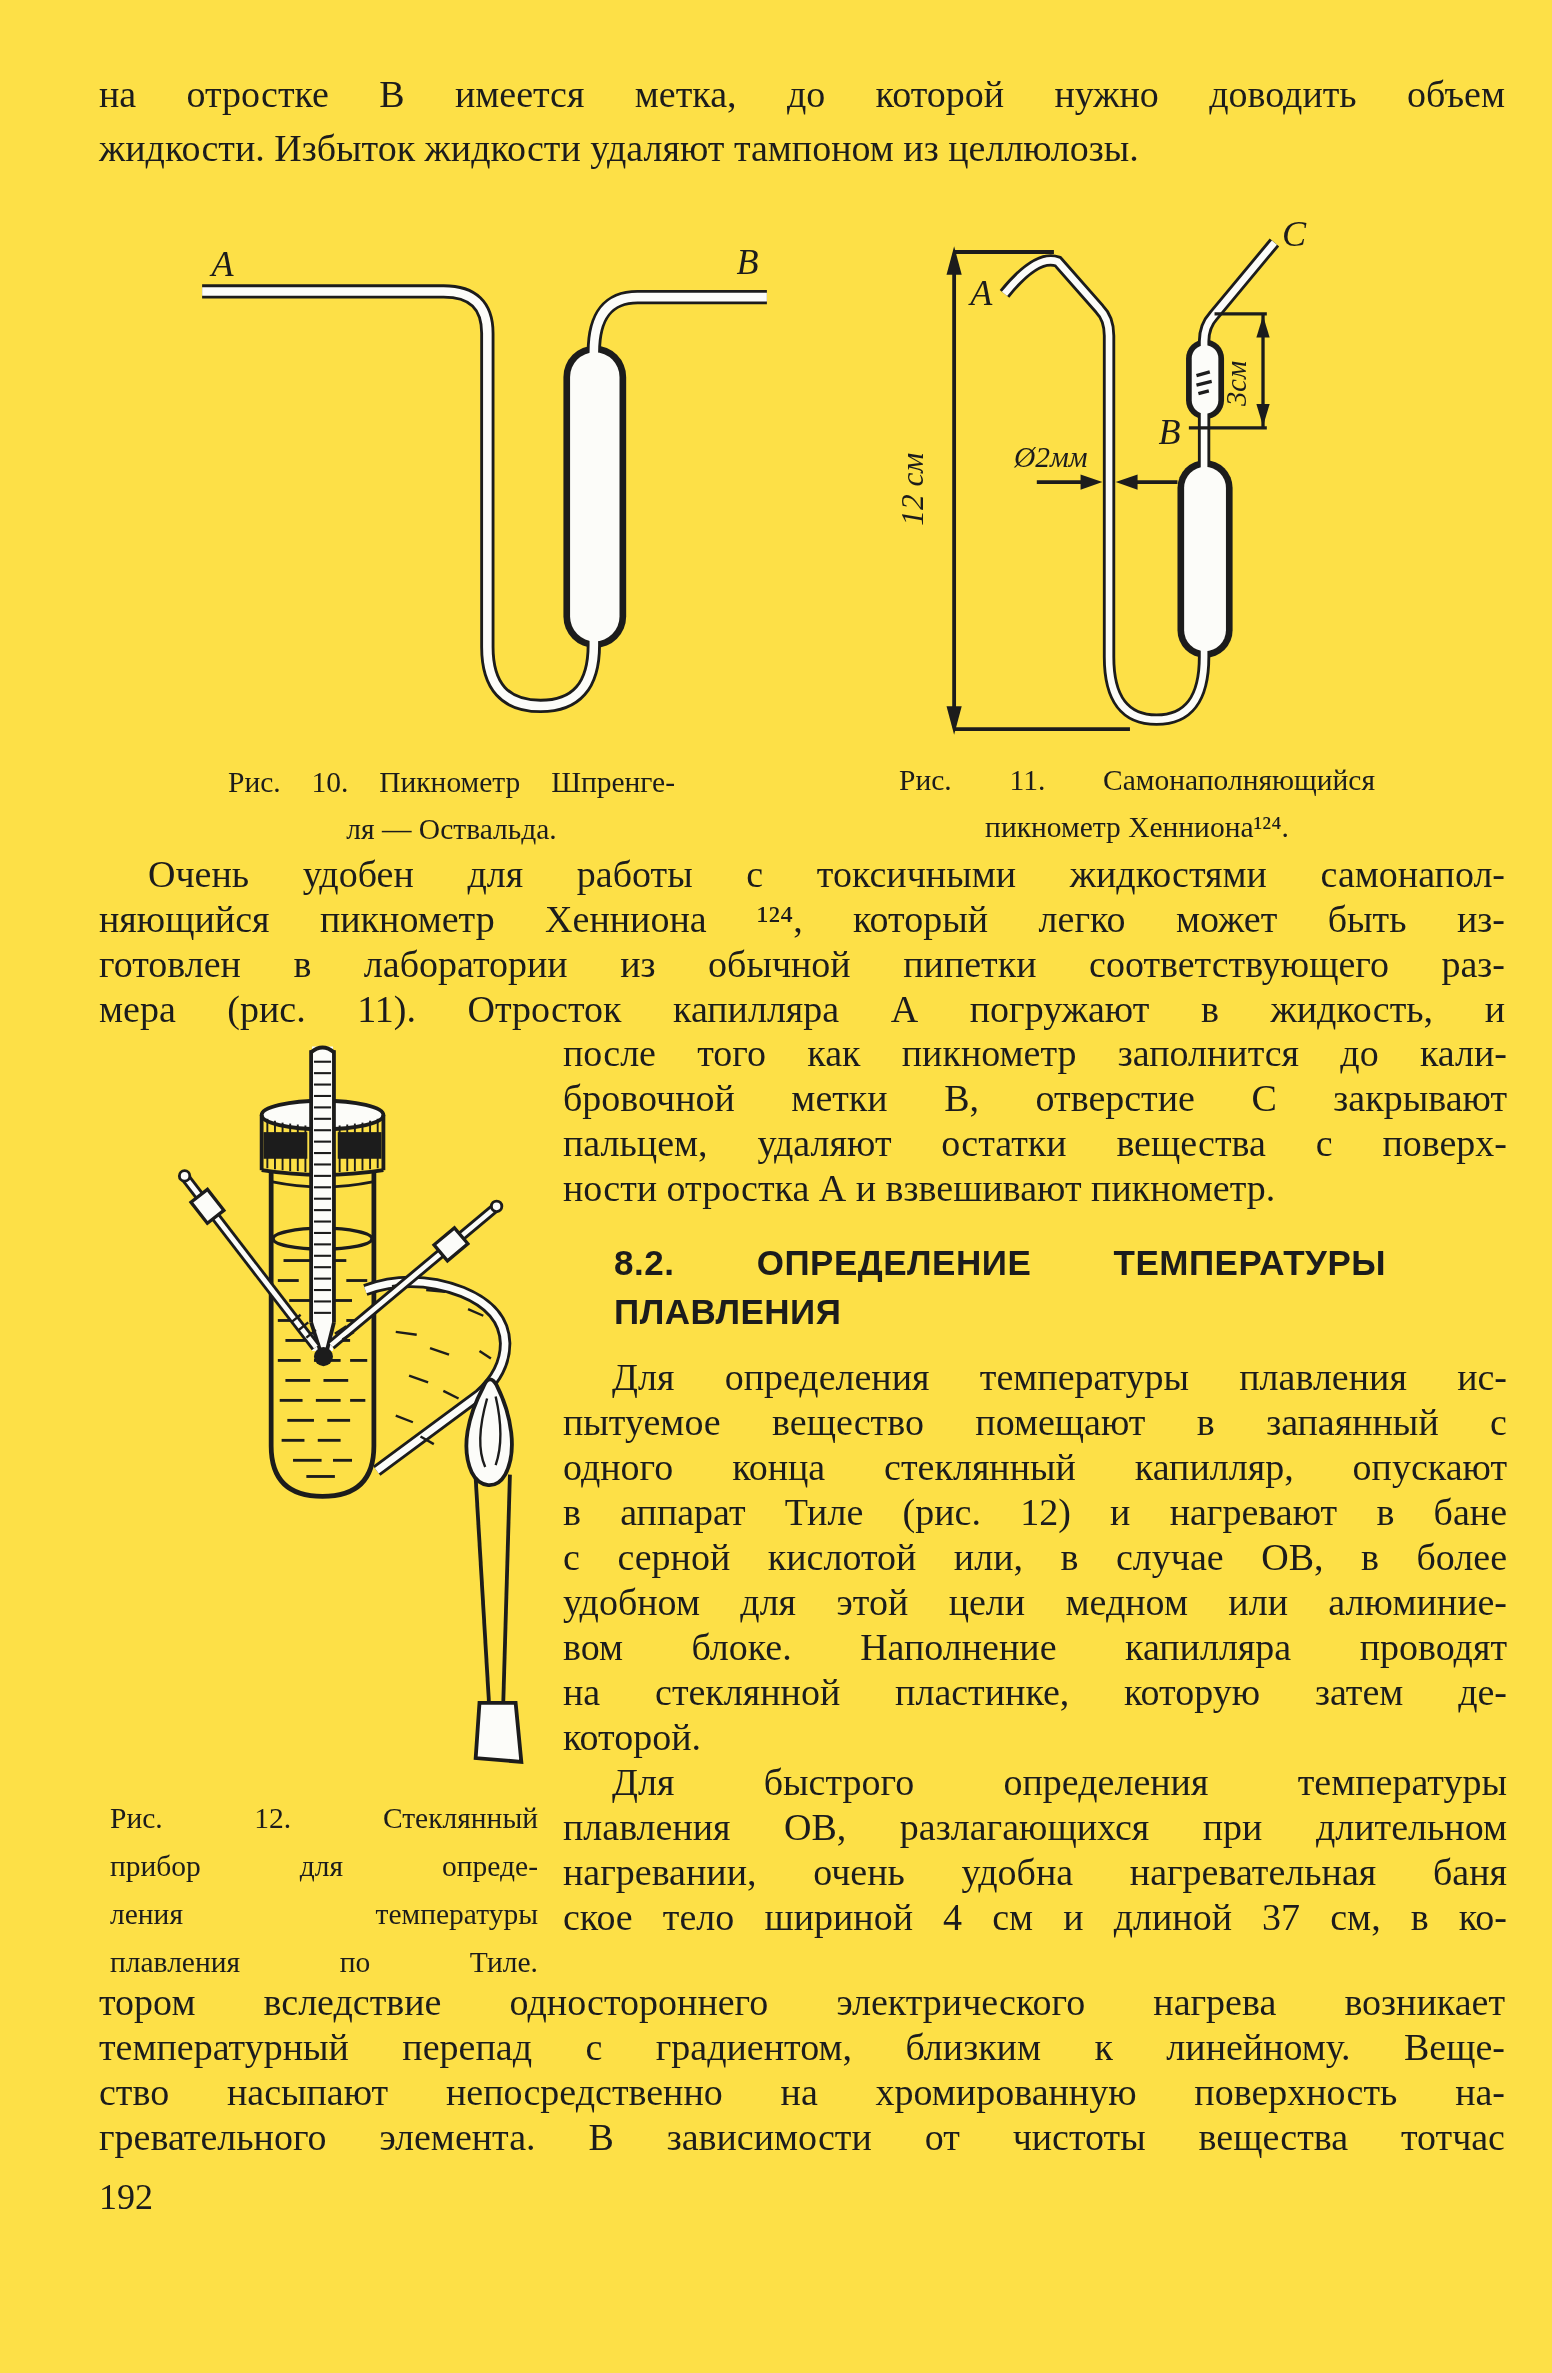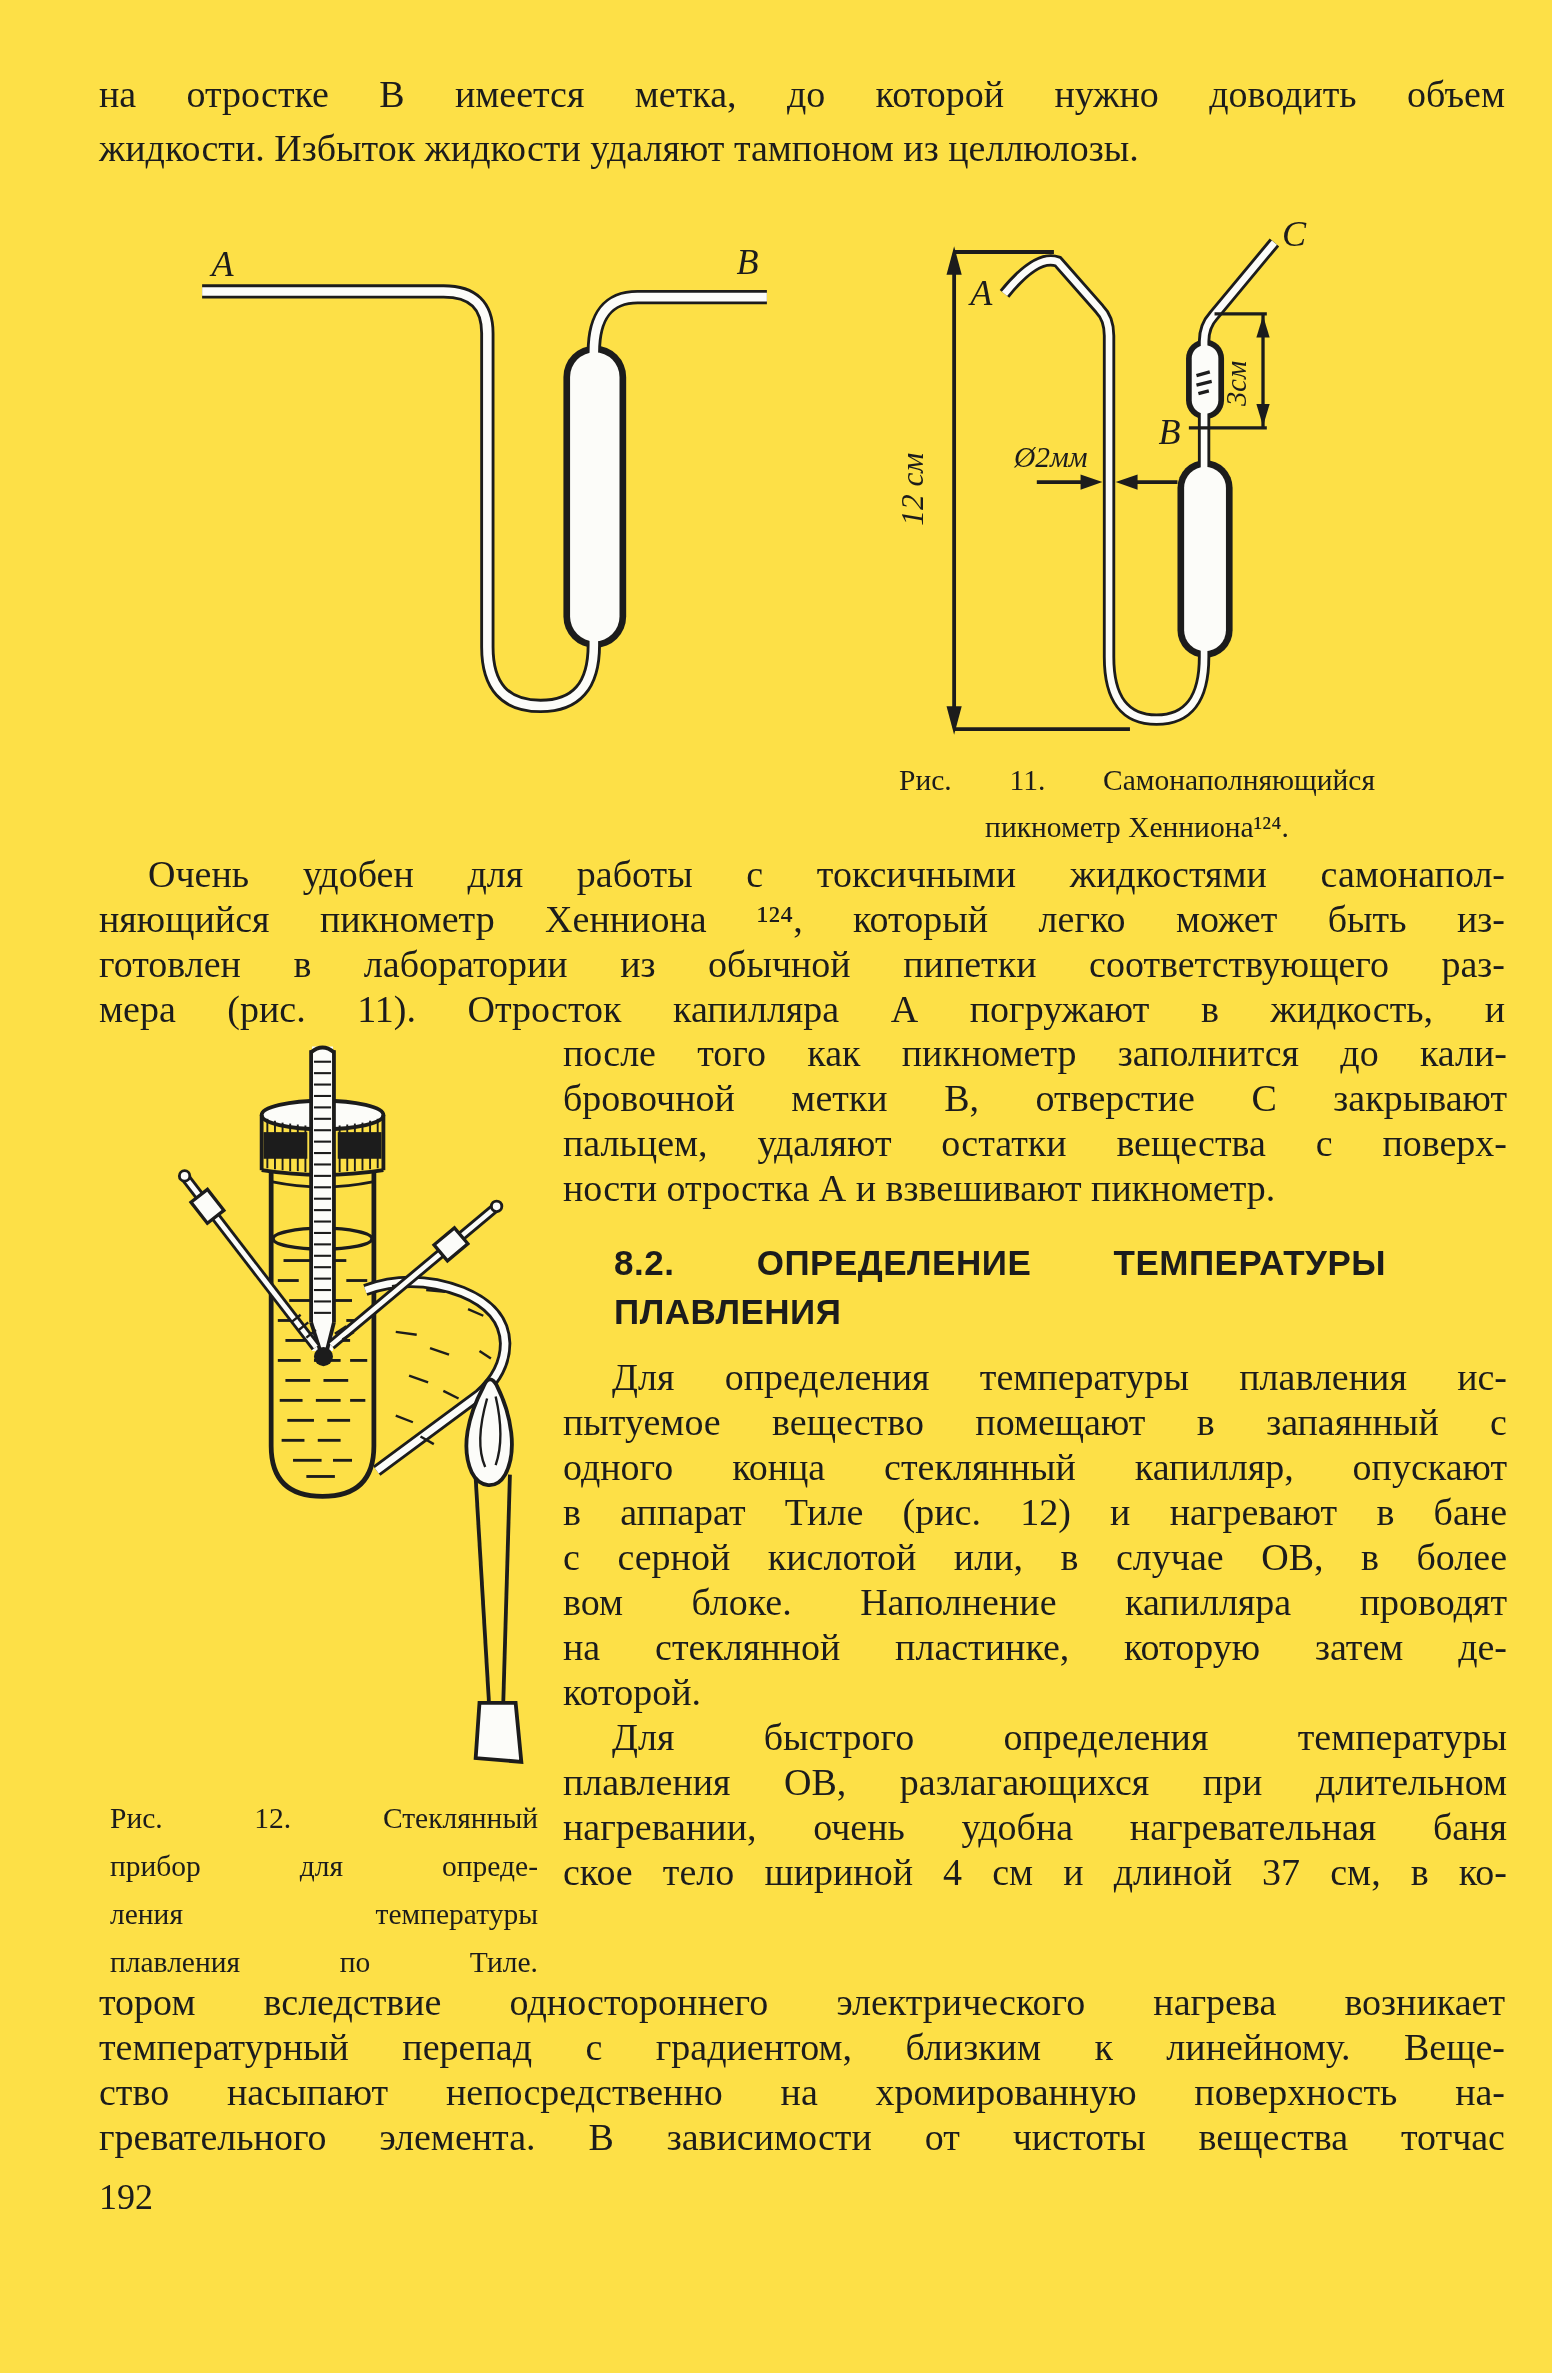--- a/index.html
+++ b/index.html
@@ -77,20 +77,24 @@
     <path d="M 219 302 L 196 294 L 196 310 Z" fill="#1c1c1c"></path>
     <path d="M 233 302 L 256 294 L 256 310 Z" fill="#1c1c1c"></path>
     <text transform="translate(30 348) rotate(-90)" font-size="33">12 см</text>
     <text x="126" y="286" font-size="31">Ø2мм</text>
     <text transform="translate(370 222) rotate(-90)" font-size="30">3см</text>
     <text x="80" y="116" font-size="38">А</text>
     <text x="278" y="262" font-size="38">В</text>
     <text x="408" y="54" font-size="38">С</text>
   </svg>
 
+  <div class="blk cap" style="left:228px;top:759px;width:447px;">
+    <div class="ln j">Рис. 10. Пикнометр Шпренге-</div>
+    <div class="ln">ля — Оствальда.</div>
+  </div>
   <div class="blk cap" style="left:899px;top:757px;width:476px;">
     <div class="ln j">Рис. 11. Самонаполняющийся</div>
     <div class="ln">пикнометр Хенниона¹²⁴.</div>
   </div>
 
   <div class="blk" style="left:99px;top:852px;width:1406px;">
     <div class="ln j ind">Очень удобен для работы с токсичными жидкостями самонапол-</div>
     <div class="ln j">няющийся пикнометр Хенниона ¹²⁴, который легко может быть из-</div>
     <div class="ln j">готовлен в лаборатории из обычной пипетки соответствующего раз-</div>
     <div class="ln j">мера (рис. 11). Отросток капилляра А погружают в жидкость, и</div>
@@ -256,20 +260,21 @@
     <div class="heading" style="margin:27px 0 19px 51px;width:772px;">
       <div class="ln j">8.2. ОПРЕДЕЛЕНИЕ ТЕМПЕРАТУРЫ</div>
       <div class="ln">ПЛАВЛЕНИЯ</div>
     </div>
     <div>
       <div class="ln j ind">Для определения температуры плавления ис-</div>
       <div class="ln j">пытуемое вещество помещают в запаянный с</div>
       <div class="ln j">одного конца стеклянный капилляр, опускают</div>
       <div class="ln j">в аппарат Тиле (рис. 12) и нагревают в бане</div>
       <div class="ln j">с серной кислотой или, в случае ОВ, в более</div>
+      <div class="ln j">удобном для этой цели медном или алюминие-</div>
       <div class="ln j">вом блоке. Наполнение капилляра проводят</div>
       <div class="ln j">на стеклянной пластинке, которую затем де-</div>
       <div class="ln">которой.</div>
     </div>
     <div>
       <div class="ln j ind">Для быстрого определения температуры</div>
       <div class="ln j">плавления ОВ, разлагающихся при длительном</div>
       <div class="ln j">нагревании, очень удобна нагревательная баня</div>
       <div class="ln j">ское тело шириной 4 см и длиной 37 см, в ко-</div>
     </div>

